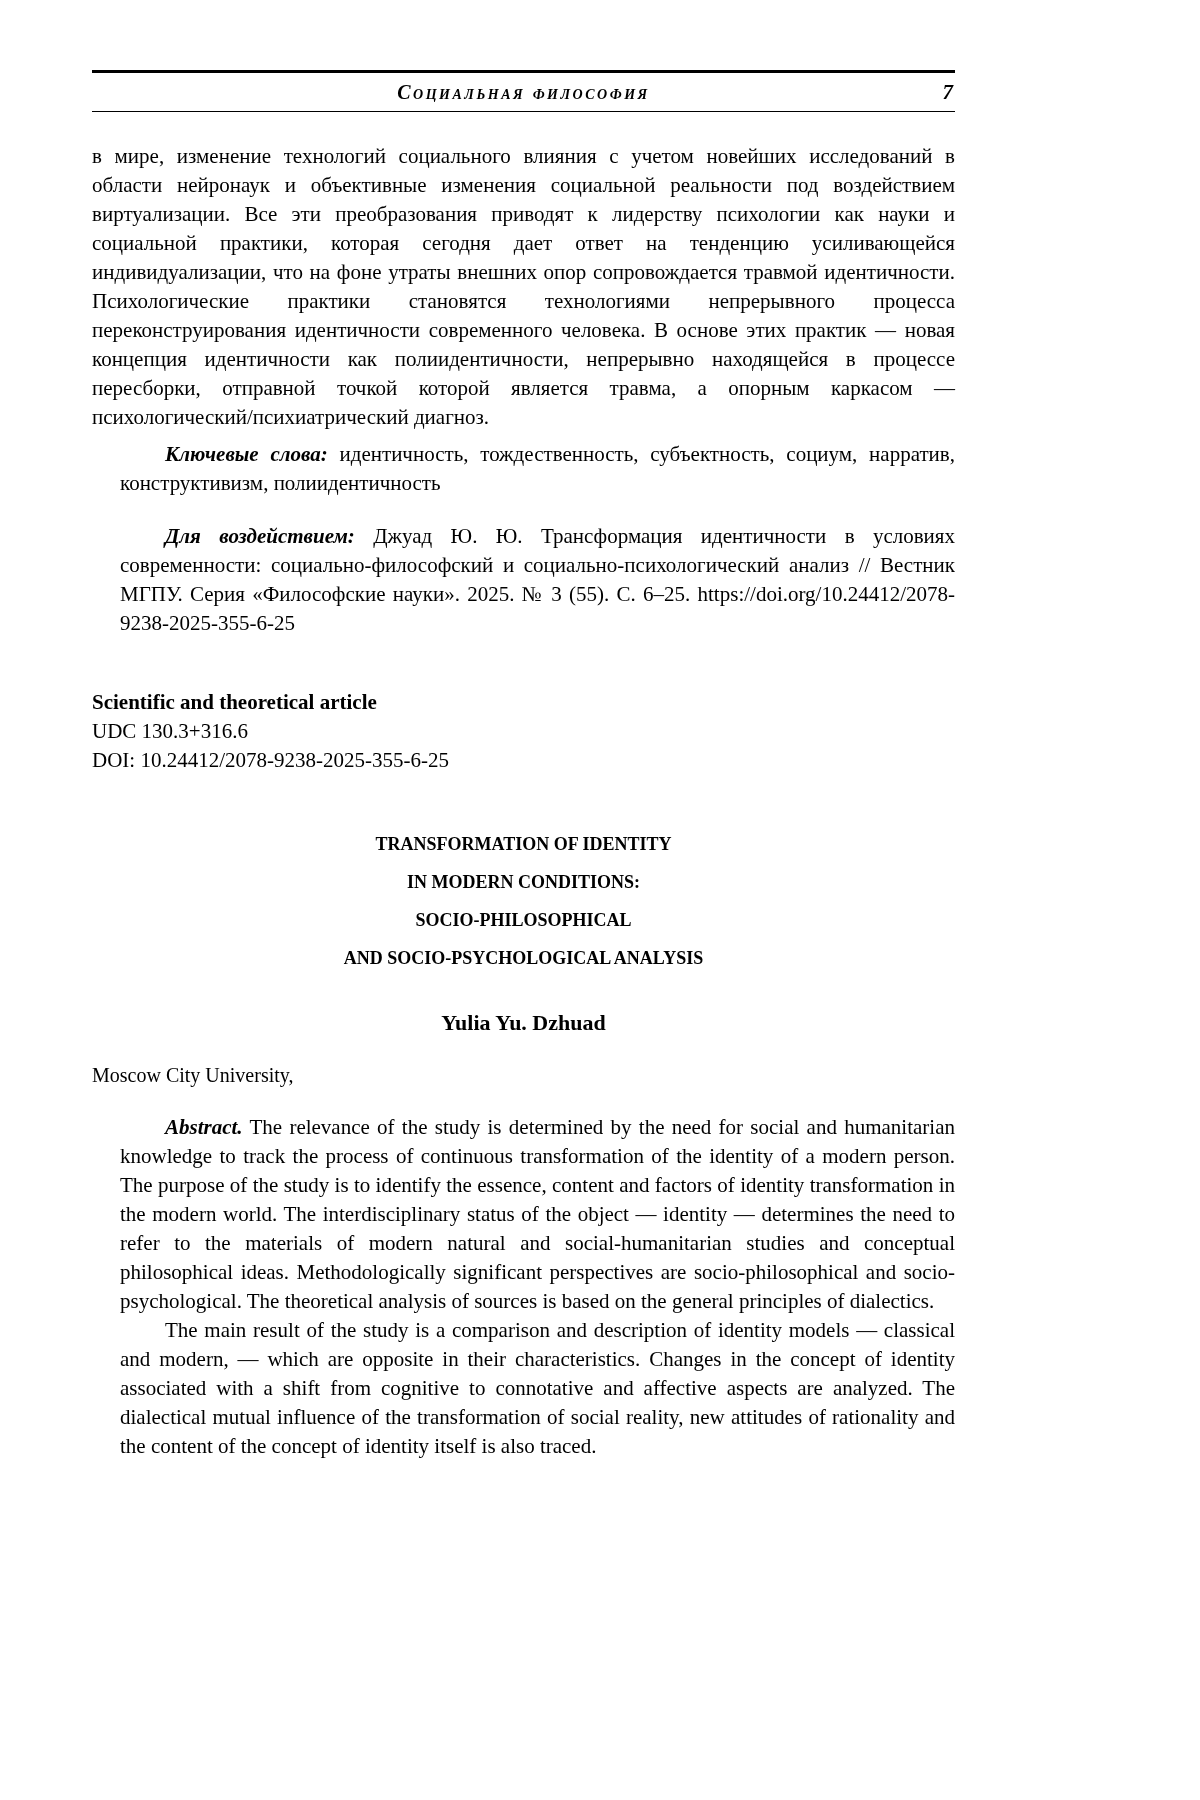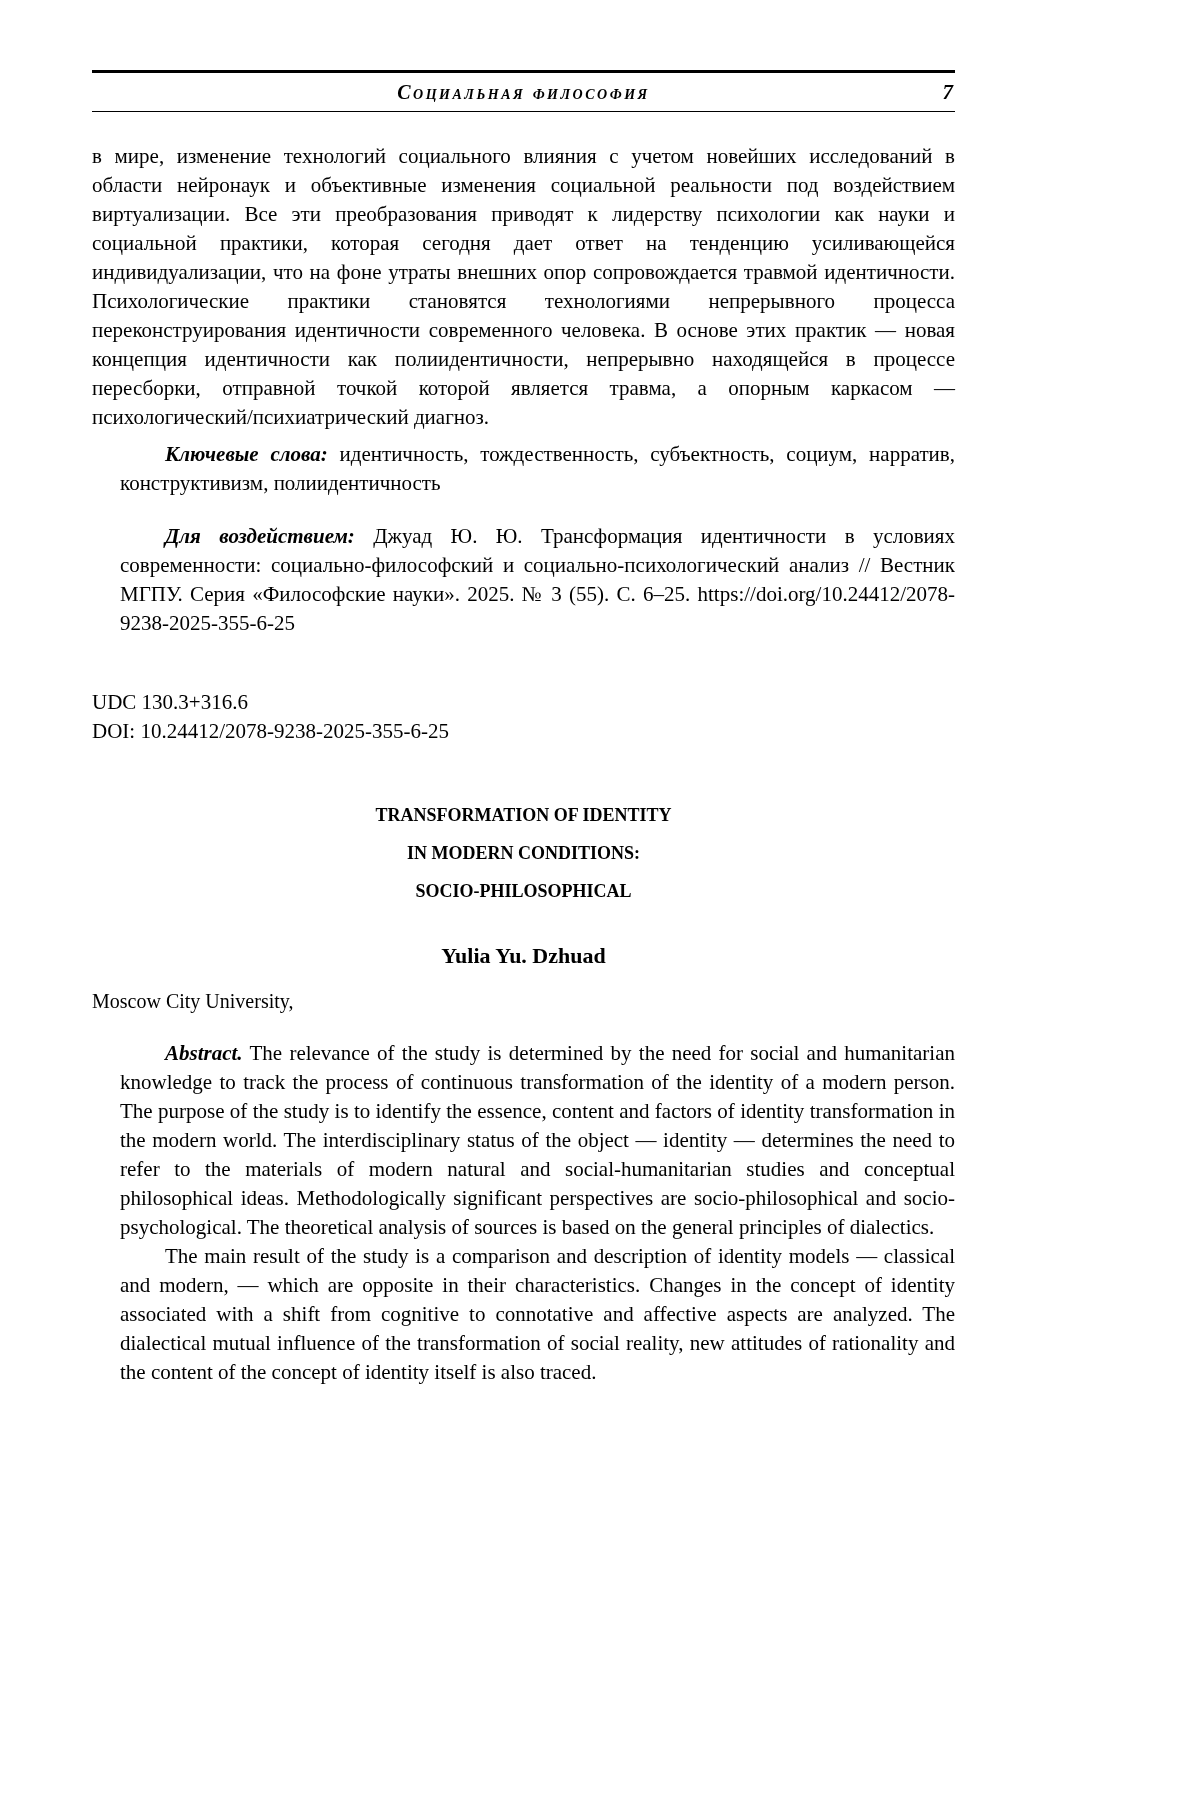--- a/index.html
+++ b/index.html
@@ -75,21 +75,21 @@
   }
   
   .author {
     margin-top: 32px;
     font-weight: bold;
     font-size: 22px;
     line-height: 28px;
     text-align: center;
   }
   .affiliation {
-    margin-top: 17px;
+    margin-top: 24px;
     font-size: 20px;
     line-height: 28px;
   }
   .affiliation-line { margin: 0; }
   
   .abstract-block { margin-top: 24px; }
 </style>
 </head>
 <body>
 
@@ -104,28 +104,30 @@
 
   <p class="para indent keywords-para">
     <span class="bi">Ключевые слова:</span><span> идентичность, тождественность, субъектность, социум, нарратив, конструктивизм, полиидентичность</span>
   </p>
 
   <p class="para indent citation-para">
     <span class="bi">Для воздействием:</span><span> Джуад Ю. Ю. Трансформация идентичности в условиях современности: социально-философский и социально-психологический анализ // Вестник МГПУ. Серия «Философские науки». 2025. № 3 (55). С. 6–25. https://doi.org/10.24412/2078-9238-2025-355-6-25</span>
   </p>
 
   <div class="meta-block">
+    <p class="meta-line meta-bold">Scientific and theoretical article</p>
     <p class="meta-line">UDC 130.3+316.6</p>
     <p class="meta-line">DOI: 10.24412/2078-9238-2025-355-6-25</p>
   </div>
 
   <div class="article-title">
     <div>TRANSFORMATION OF IDENTITY</div>
     <div>IN MODERN CONDITIONS:</div>
     <div>SOCIO-PHILOSOPHICAL</div>
+    <div>AND SOCIO-PSYCHOLOGICAL ANALYSIS</div>
   </div>
 
   <div class="author">Yulia Yu. Dzhuad</div>
 
   <div class="affiliation">
     <p class="affiliation-line">Moscow City University,</p>
   </div>
 
   <div class="abstract-block">
     <p class="para indent">

